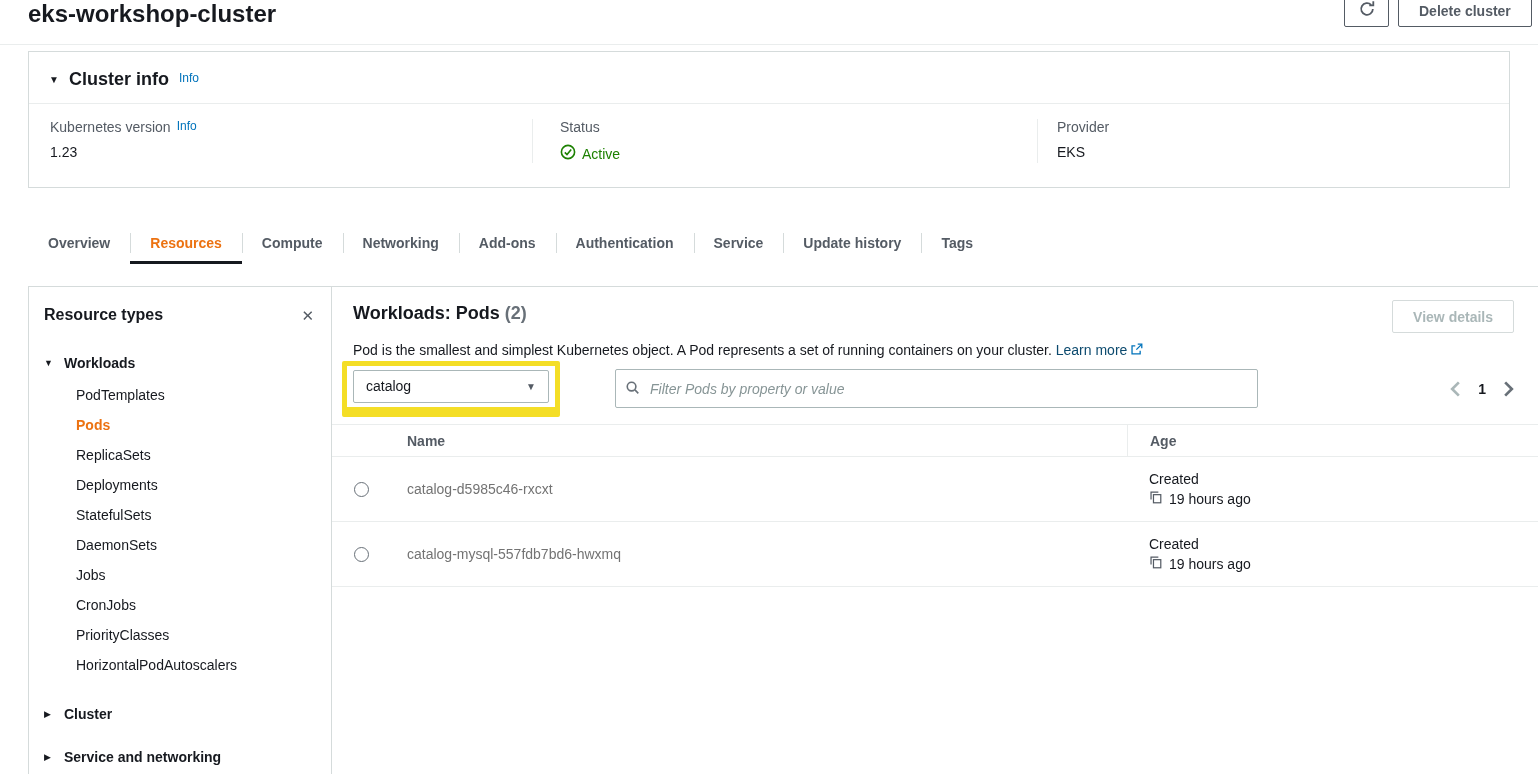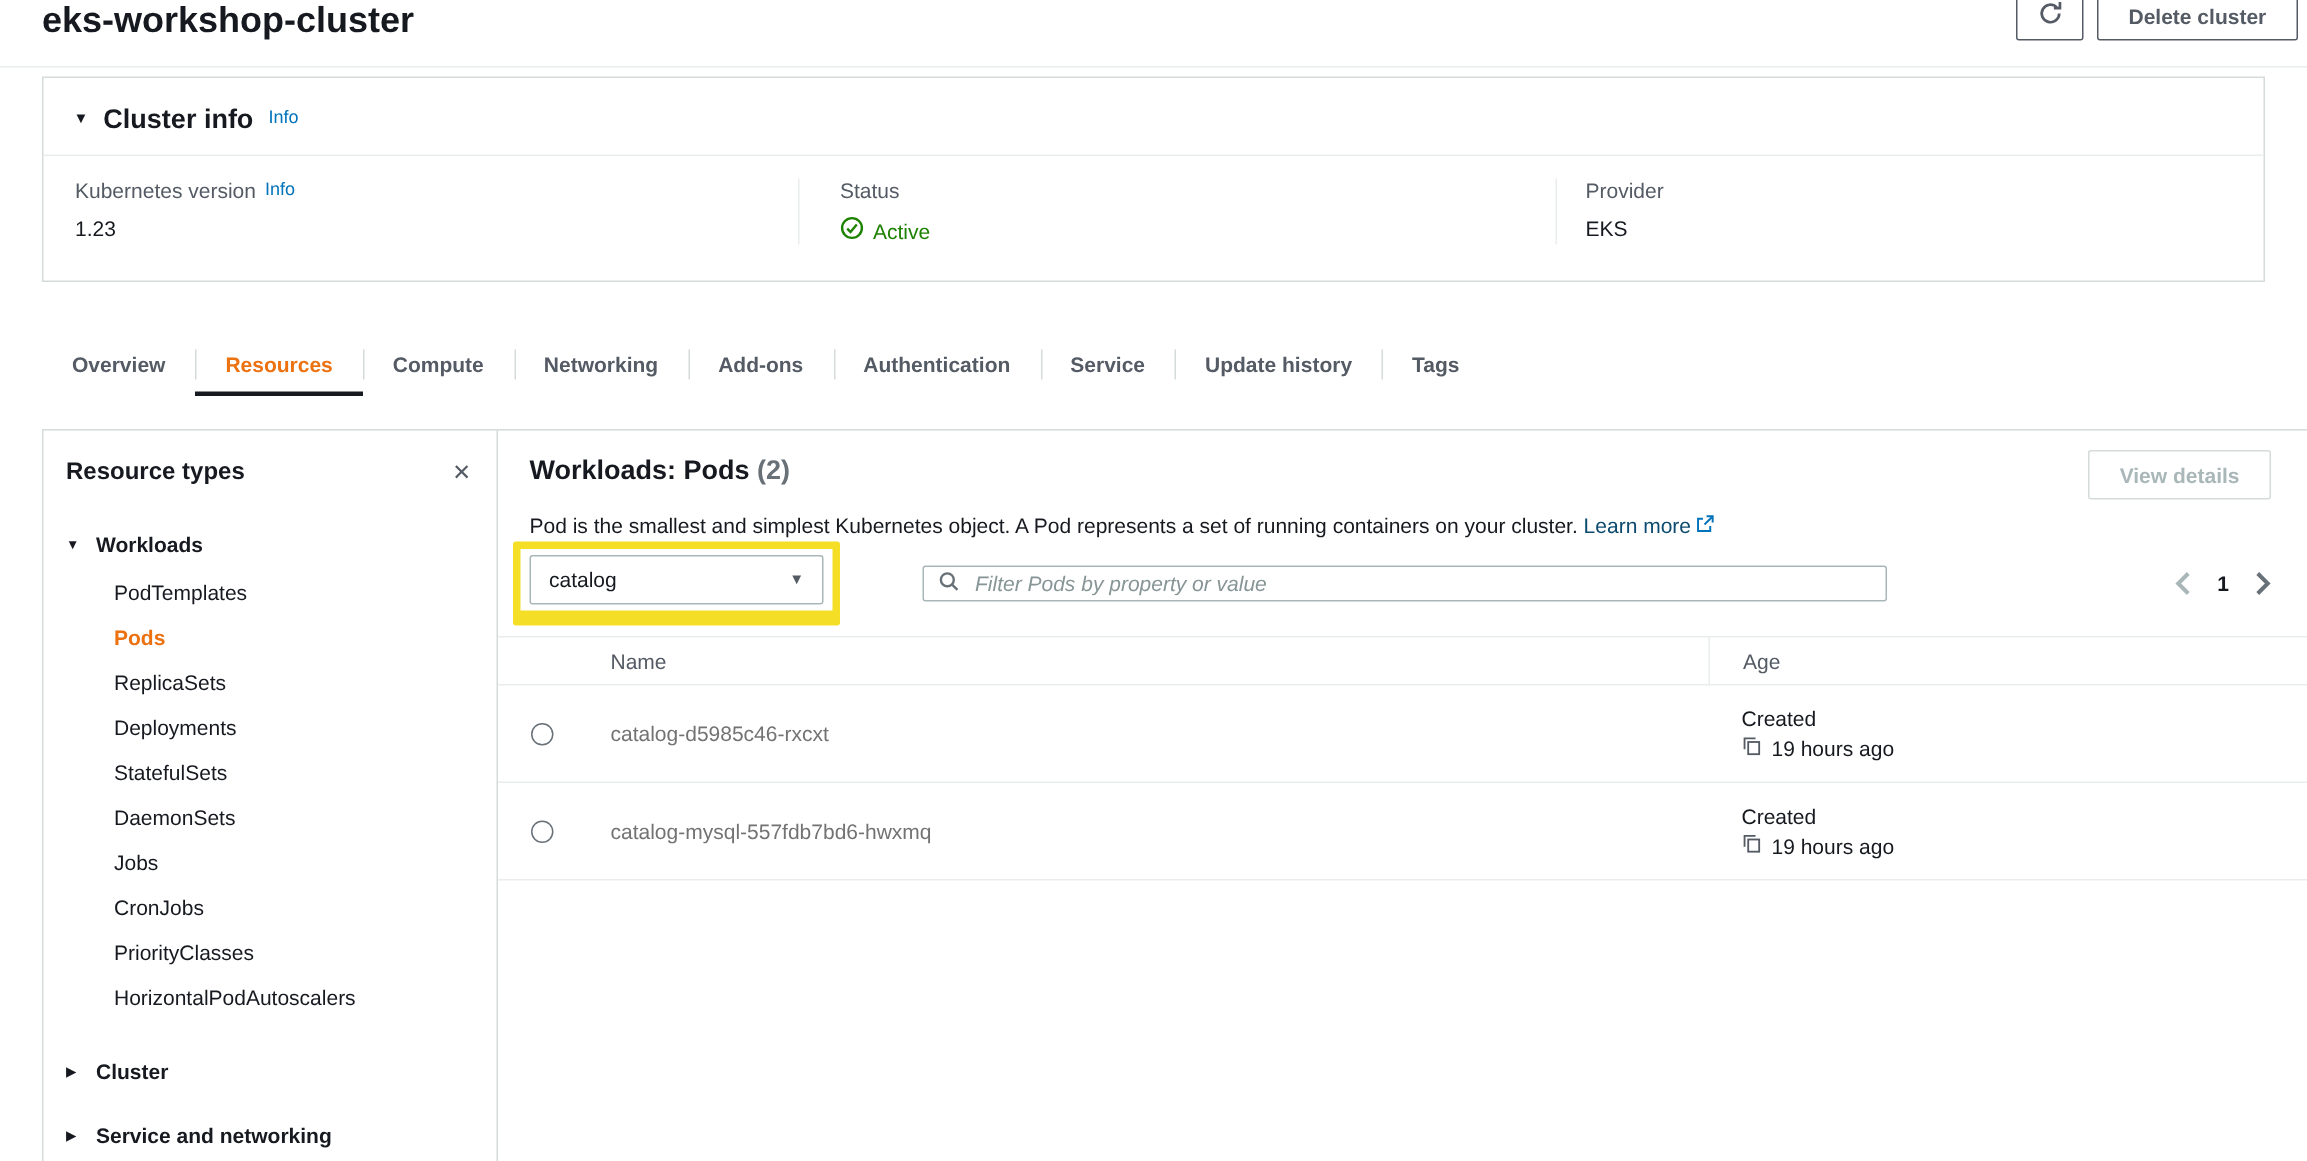--- a/index.html
+++ b/index.html
@@ -67,36 +67,36 @@
   .description { margin:9px 24px 0 21px; color:#16191f; }
   .learn-more { color:#0c4a6e; text-decoration:none; cursor:pointer; }
   .ext-icon { vertical-align:-1px; margin-left:3px; }
 
   
   .filter-row { position:relative; display:flex; align-items:center; height:33px; margin:13px 24px 0 21px;gap:40px; }
   .annotation { flex:none; border:5px solid #f4de26; border-bottom-width:10px; border-radius:2px; padding:4px 6px; margin-left:-11px; background:transparent; }
   .dropdown { width:196px; height:33px; border:1px solid #aab7b8; border-radius:2px; background:#fff;
               display:flex; align-items:center; justify-content:space-between; padding:0 12px; cursor:pointer; }
   .dd-caret { font-size:10px; color:#545b64; }
-  .search-box { margin-left:15px; width:643px; height:24px; border:1px solid #aab7b8; border-radius:2px;
+  .search-box { margin-left:15px; width:643px; height:39px; border:1px solid #aab7b8; border-radius:2px;
                 display:flex; align-items:center; gap:8px; padding:0 9px; background:#fff; }
   .search-box input { border:0; outline:0; flex:1; font:inherit; font-size:14px; background:transparent; }
   .search-box input::placeholder { color:#879596; font-style:italic; }
   .pagination { position:absolute; right:0; top:0; height:33px; display:flex; align-items:center; gap:17px; }
   .page-num { font-weight:700; color:#16191f; }
   .chev { display:flex; align-items:center; cursor:pointer; background:none; border:none; padding:0; }
 
   
   .table { margin-top:19px; }
   .thead { display:flex; height:33px; align-items:stretch; border-top:1px solid #eaeded; border-bottom:1px solid #eaeded;
-           font-weight:400; color:#545b64; }
+           font-weight:700; color:#545b64; }
   .col-sel { flex:none; width:75px; display:flex; align-items:center; }
   .col-sel .radio { margin-left:22px; }
   .col-name { flex:none; width:720px; display:flex; align-items:center; }
-  .col-age { flex:1; display:flex; align-items:center; padding-left:22px;margin-left:12px; }
+  .col-age { flex:1; display:flex; align-items:center; padding-left:22px; }
   .thead .col-age { border-left:1px solid #eaeded; }
   .trow { display:flex; height:65px; align-items:center; border-bottom:1px solid #eaeded; }
   .trow .col-age { flex-direction:column; justify-content:center; align-items:flex-start; gap:4px; }
   .radio { width:15px; height:15px; border:1px solid #687078; border-radius:50%; background:#fff; display:inline-block; cursor:pointer; }
   .pod-link { color:#737373; text-decoration:none; cursor:pointer; }
   .age-status { color:#16191f; }
   .age-line { display:flex; align-items:center; gap:7px; color:#16191f; }
 </style>
 </head>
 <body>

